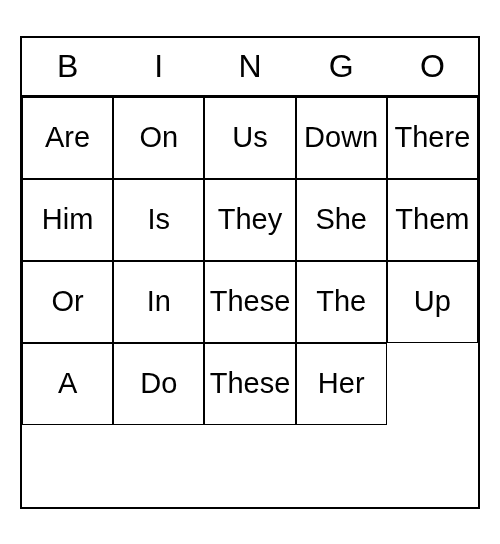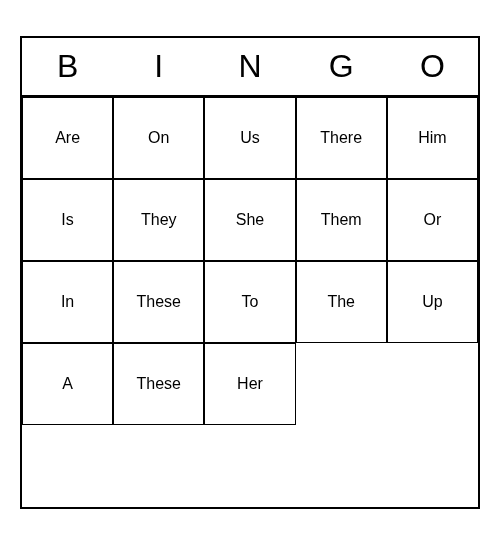--- a/index.html
+++ b/index.html
@@ -45,49 +45,50 @@
       grid-template-columns: repeat(5, 1fr);
       grid-template-rows: repeat(5, 1fr);
     }
 
     .bingo-cell {
       display: flex;
       justify-content: center;
       align-items: center;
       border: 1px solid #000;
       padding: 10px 4px;
-      font-size: 16px;
+      font-size: 29px;
       min-height: 82px;
       text-align: center;
     }
   </style>
 </head>
 <body>
 
 <div class="bingo-card">
   <div class="bingo-header">
   <div class="bingo-header-cell">B</div>
       <div class="bingo-header-cell">I</div>
       <div class="bingo-header-cell">N</div>
       <div class="bingo-header-cell">G</div>
       <div class="bingo-header-cell">O</div>
     </div>
   <div class="bingo-grid">
   <div class="bingo-cell">Are</div>
       <div class="bingo-cell">On</div>
       <div class="bingo-cell">Us</div>
+      <div class="bingo-cell">Down</div>
       <div class="bingo-cell">There</div>
       <div class="bingo-cell">Him</div>
       <div class="bingo-cell">Is</div>
       <div class="bingo-cell">They</div>
       <div class="bingo-cell">She</div>
       <div class="bingo-cell">Them</div>
       <div class="bingo-cell">Or</div>
       <div class="bingo-cell">In</div>
       <div class="bingo-cell">These</div>
-      <div class="bingo-cell">To</div>
       <div class="bingo-cell">The</div>
       <div class="bingo-cell">Up</div>
       <div class="bingo-cell">A</div>
+      <div class="bingo-cell">Do</div>
       <div class="bingo-cell">These</div>
       <div class="bingo-cell">Her</div>
     </div>
 </div>
 
 </body></html>

